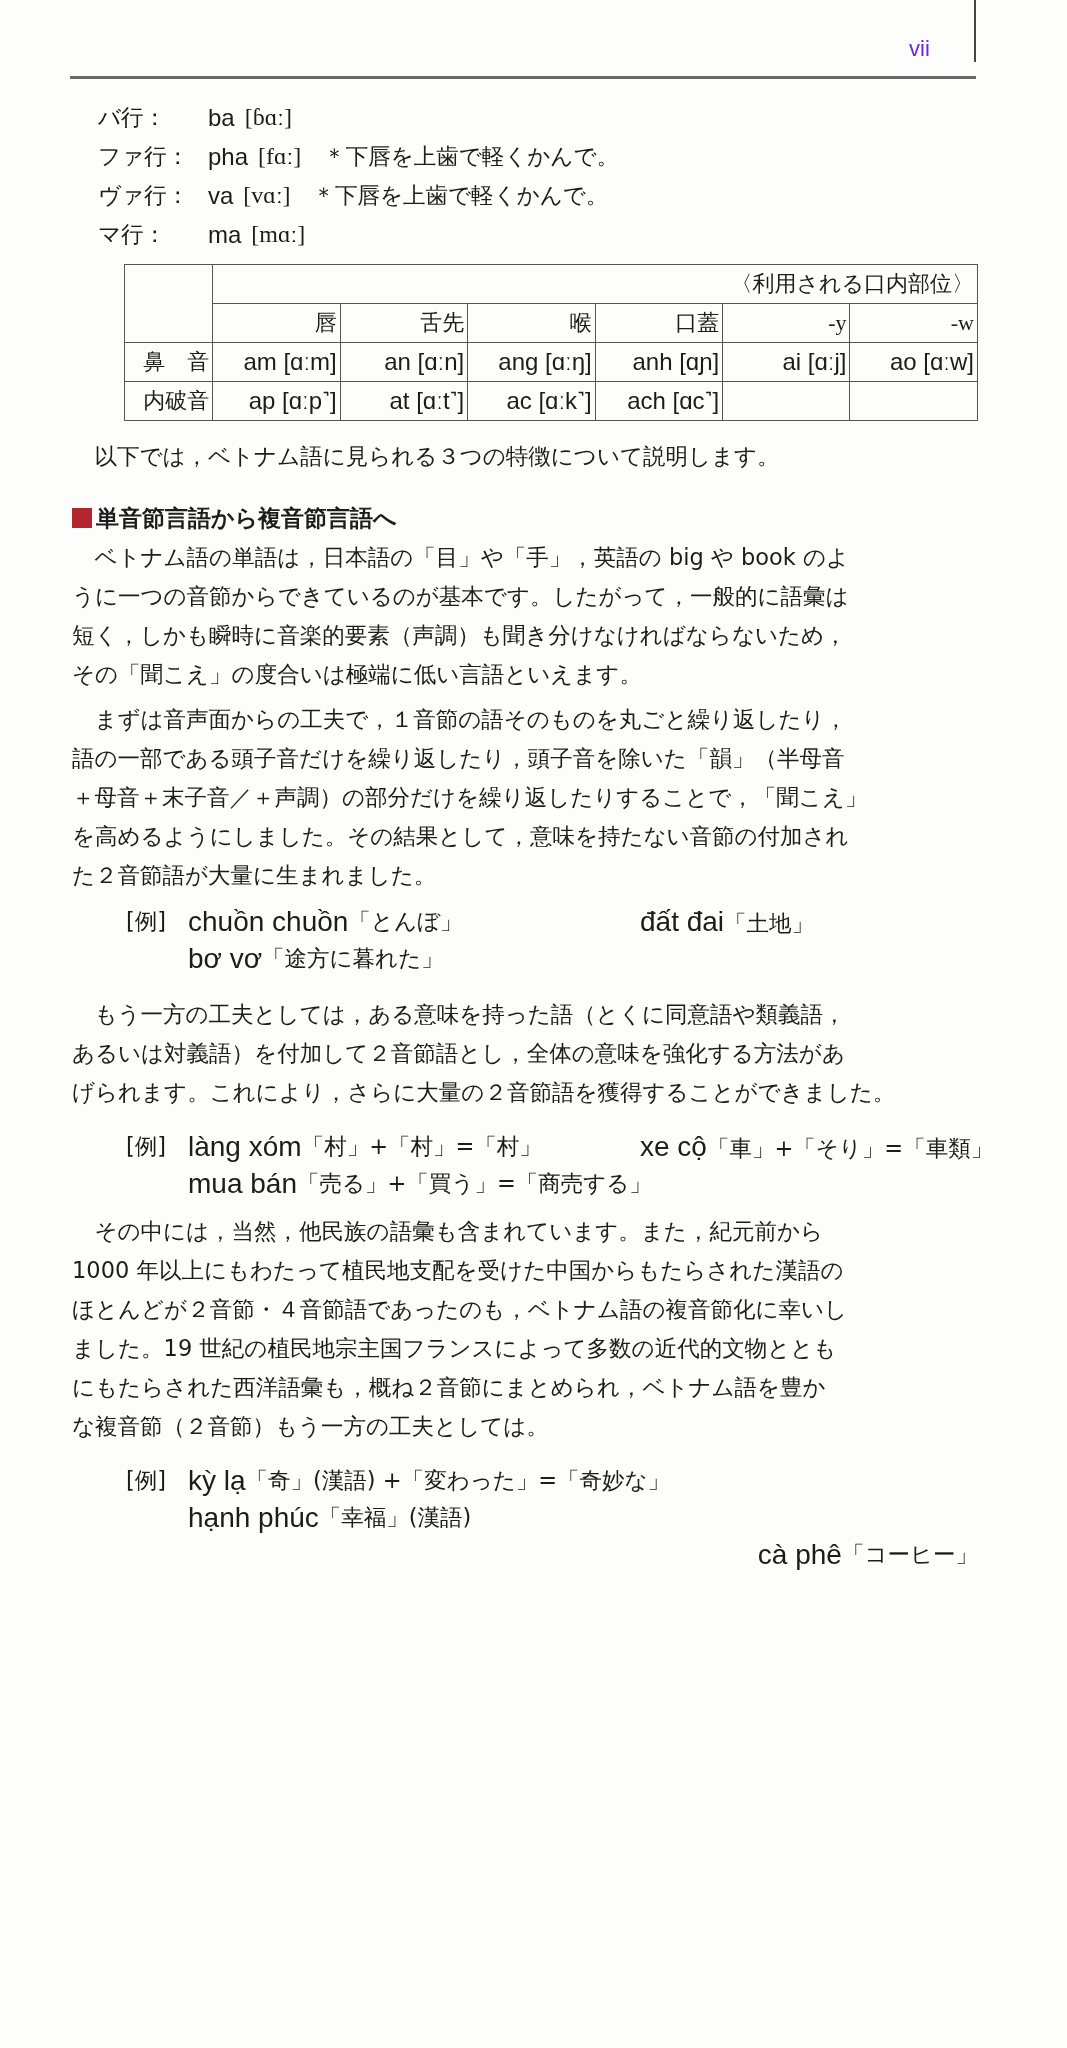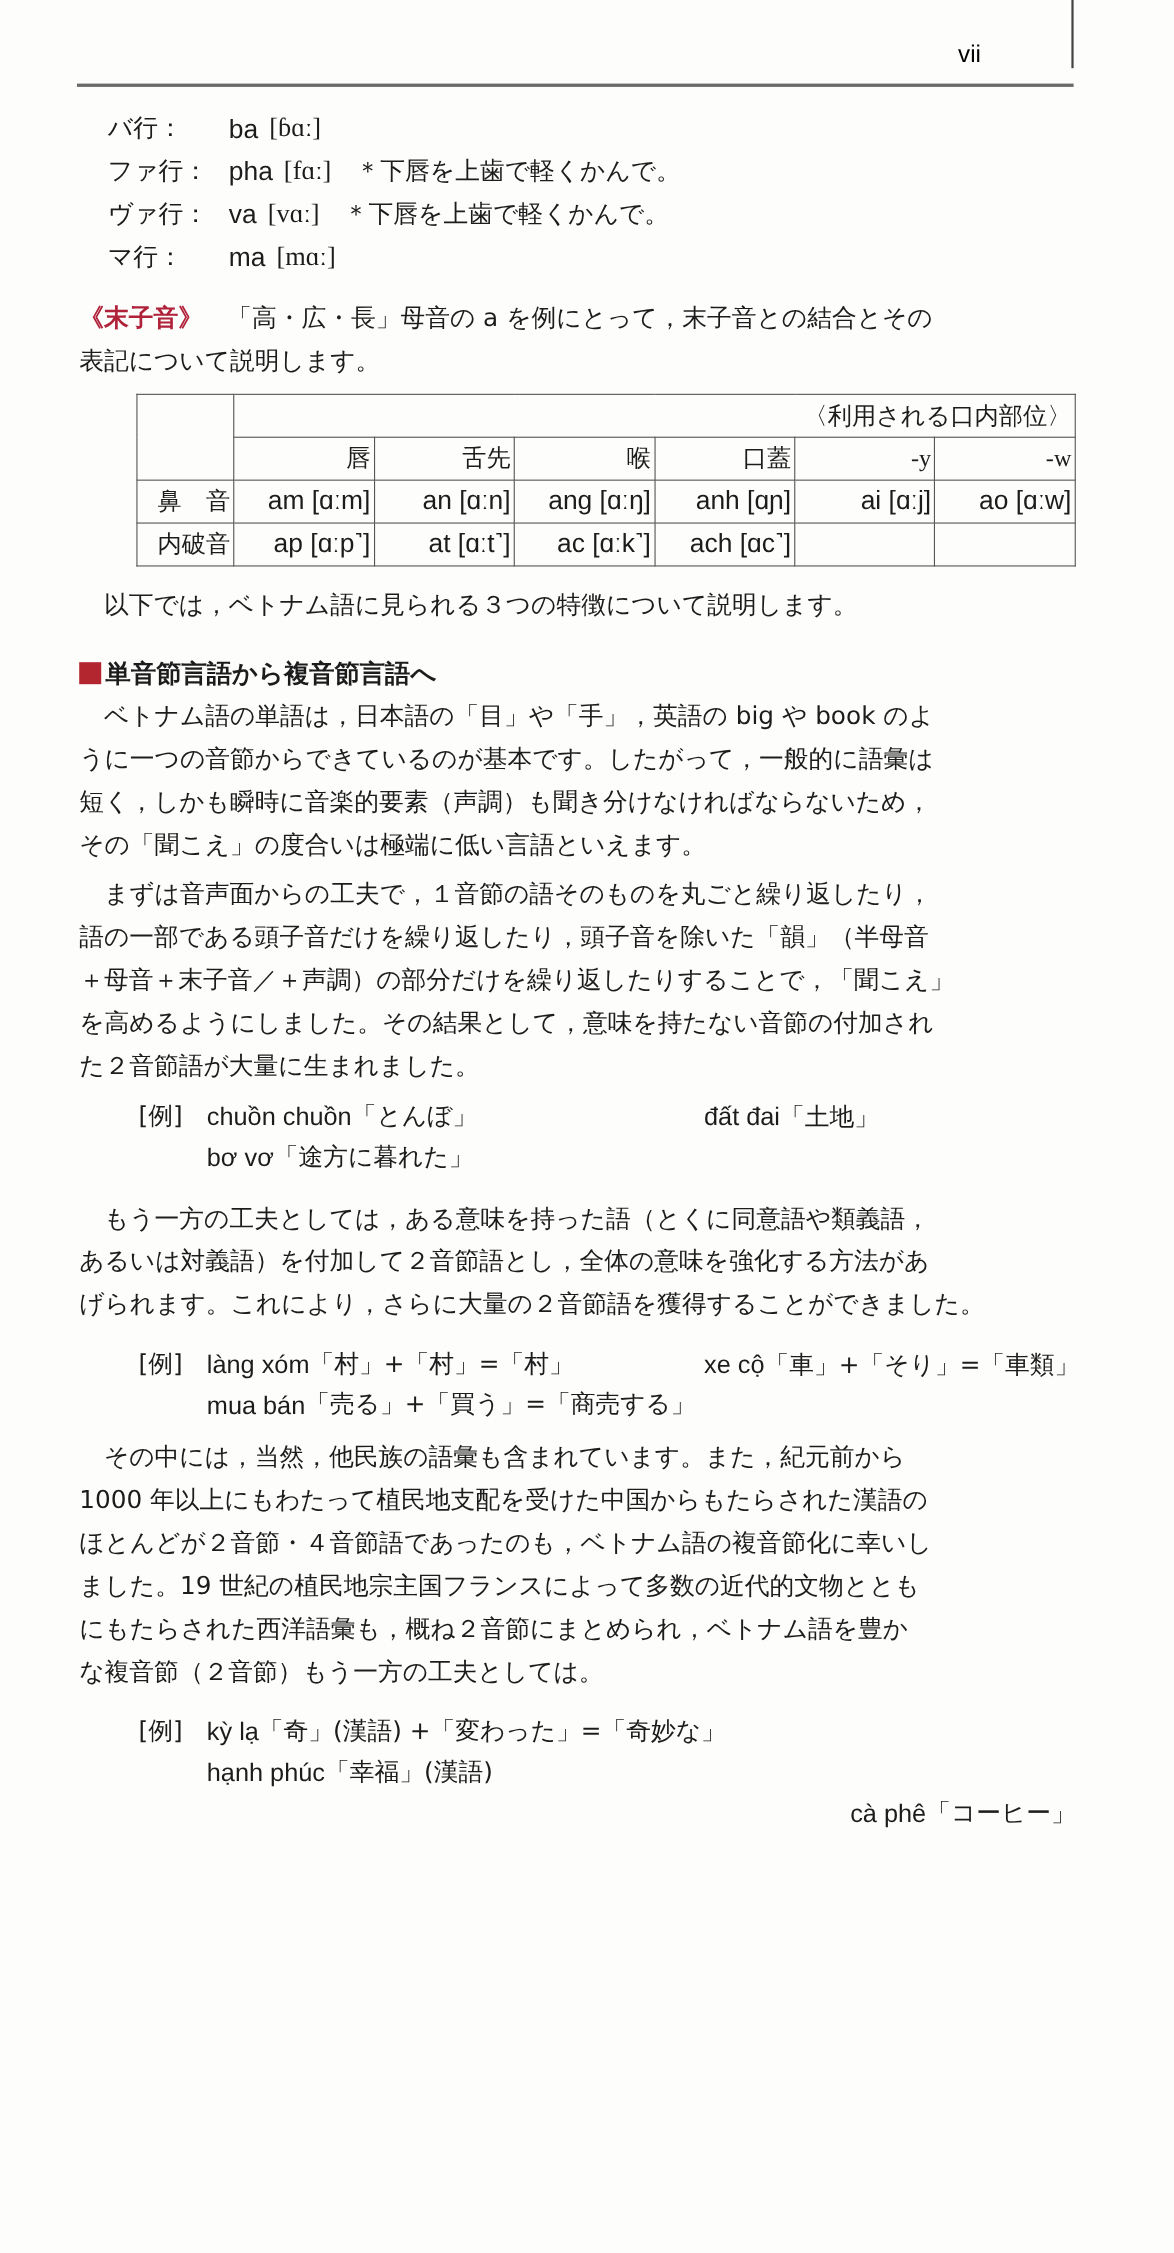--- a/index.html
+++ b/index.html
@@ -1,21 +1,21 @@
 <!DOCTYPE html>
 <html><head>
   <meta charset="utf-8">
   <style>
     html, body { margin: 0; padding: 0; }
     body {
       width: 1067px; height: 2048px; background: #fdfdfc; position: relative; overflow: hidden;
       font-family: "DejaVu Sans", "Liberation Sans", sans-serif; color: #1c1c1c;
     }
     .page-num {
-      position: absolute; left: 871px; top: 36px; font-size: 22px; color: #000000;
+      position: absolute; left: 909px; top: 36px; font-size: 22px; color: #6d28d9;
       font-family: "Liberation Sans", sans-serif;
     }
     .header-vline { position: absolute; left: 974px; top: 0; width: 2px; height: 62px; background: #444; }
     .header-rule { position: absolute; left: 70px; top: 76px; width: 906px; height: 3px; background: #6a6a6a; }
 
     .content { position: absolute; left: 72px; top: 96px; width: 906px; font-size: 22.5px; }
     .line { height: 39px; line-height: 39px; white-space: nowrap; }
 
     .row-line { display: flex; height: 39px; line-height: 39px; padding-left: 26px; }
     .row-line .lbl { width: 110px; }
@@ -33,21 +33,21 @@
     table.ending td { border: 1.5px solid #555; height: 36px; text-align: right; padding: 1px 3px; }
     table.ending td.rowhead { width: 82px; }
     table.ending td.cell { width: 122px; font-family: Liberation Sans, sans-serif; font-size: 24px; }
 
     .section-heading { display: flex; align-items: center; height: 40px; margin-top: 22px; font-weight: bold; font-size: 23px; }
     .section-marker { width: 20px; height: 20px; background: #b3262f; margin-right: 4px; }
 
     .example { padding-left: 54px; line-height: 37px; margin: 8px 0 10px 0; }
     .ex-row { display: flex; white-space: nowrap; }
     .ex-tag { width: 62px; }
-    .ex-vi { font-family: "Liberation Sans", sans-serif; font-size: 23px; }
+    .ex-vi { font-family: "Liberation Sans", sans-serif; font-size: 28px; }
   </style>
 </head>
 <body>
 
 <div class="page-num">vii</div>
 <div class="header-vline"></div>
 <div class="header-rule"></div>
 
 <div class="content">
 
@@ -69,24 +69,20 @@
       <span class="ipa">[vɑː]</span>
       <span class="note">＊下唇を上歯で軽くかんで。</span>
     </div>
     <div class="row-line">
       <span class="lbl">マ行：</span>
       <span class="rom">ma</span>
       <span class="ipa">[mɑː]</span>
     </div>
   </div>
 
-  <div class="para" style="margin-top:16px;">
-    <div class="line"><span class="red">《末子音》</span><span style="display:inline-block;width:22px;"></span><span>「高・広・長」母音の a を例にとって，末子音との結合とその</span></div>
-    <div class="line">表記について説明します。</div>
-  </div>
 
   <table class="ending">
     <tbody>
         <tr>
       <td rowspan="2" class="rowhead"></td>
       <td colspan="6">〈利用される口内部位〉</td>
     </tr>
     <tr>
       <td class="cell" style="font-family:'DejaVu Sans',sans-serif;font-size:22px;">唇</td>
       <td class="cell" style="font-family:'DejaVu Sans',sans-serif;font-size:22px;">舌先</td>

